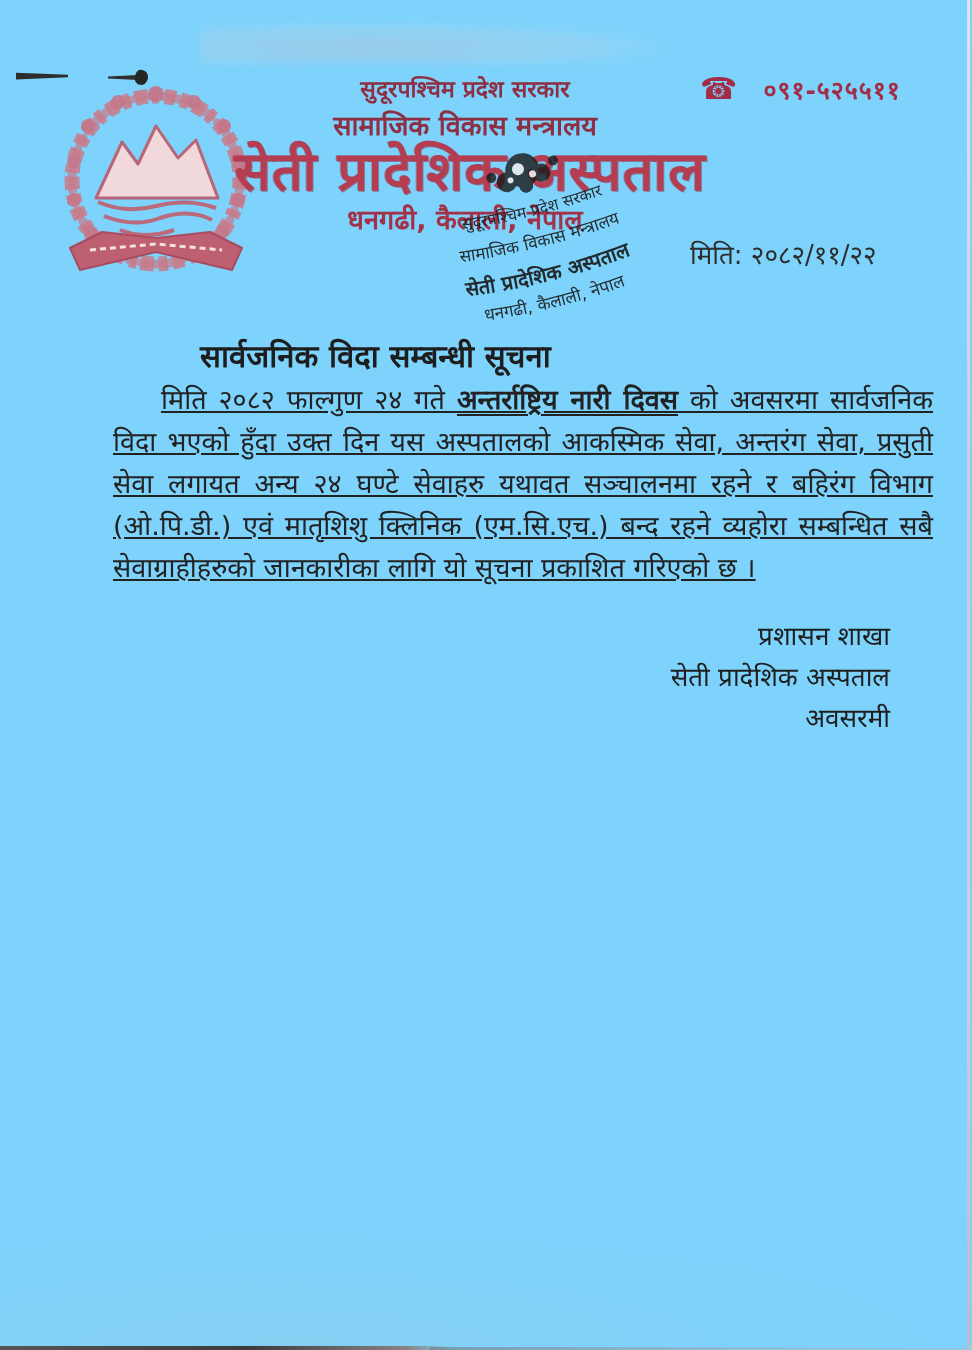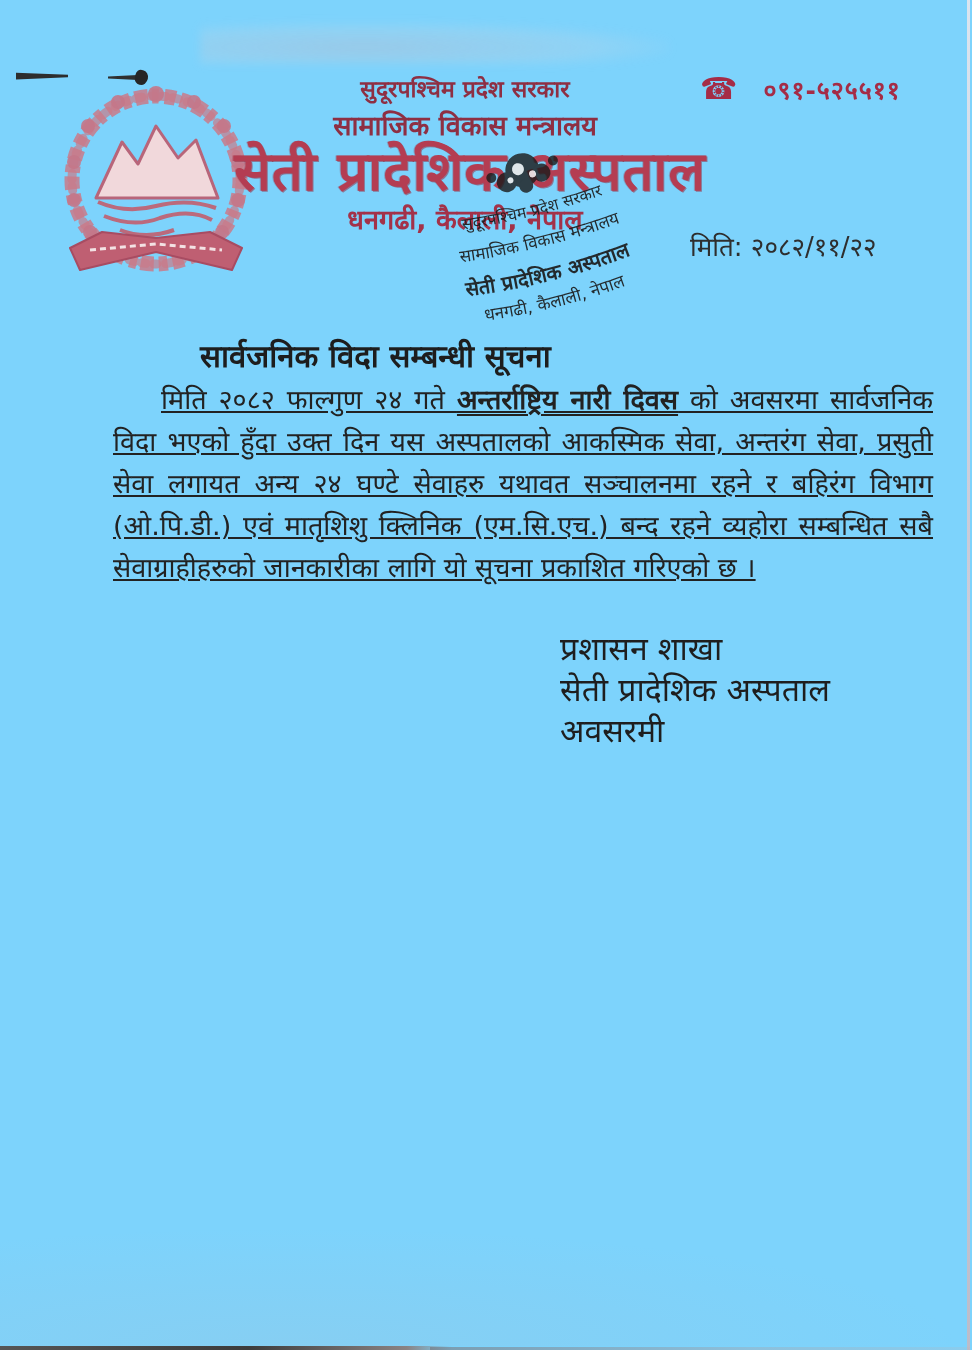--- a/index.html
+++ b/index.html
@@ -79,21 +79,21 @@
   }
   .phone-block {
     position: absolute; left: 700px; top: 72px; width: 240px;
     display: flex; align-items: center; gap: 14px;
     color: #a52c46; font-weight: bold;
   }
   .phone-block .glyph { font-size: 30px; line-height: 1; }
   .phone-block .num { font-size: 25px; letter-spacing: 1px; margin-left: 12px; }
 
   .date-line {
-    position: absolute; left: 690px; top: 228px; width: 260px;
+    position: absolute; left: 690px; top: 236px; width: 260px;
     font-size: 26px; color: #2e2e2e;
   }
 
   
   .stamp {
     position: absolute; left: 402px; top: 148px; width: 276px; height: 186px;
     transform: rotate(-14deg); transform-origin: 50% 50%;
     opacity: .92;
   }
 
@@ -107,22 +107,22 @@
     font-size: 27px; line-height: 42px; color: #222;
     text-align: justify; text-indent: 48px; text-decoration: underline;
   }
   .notice-body .ul {
     font-weight: bold;
     text-decoration: underline;
     text-decoration-thickness: 2px;
     text-underline-offset: 5px;
   }
   .signature {
-    position: absolute; left: 560px; top: 629px; width: 330px;
-    text-align: left; font-size: 32px; line-height: 40px; color: #1e1e1e;
+    position: absolute; left: 560px; top: 616px; width: 330px;
+    text-align: right; font-size: 26px; line-height: 40px; color: #1e1e1e;
   }
   .signature div { margin-bottom: 1px; }
 </style>
 </head>
 <body>
 
 <div class="page">
 
   <div class="top-smudge"></div>
   <div class="staple-1"></div>

